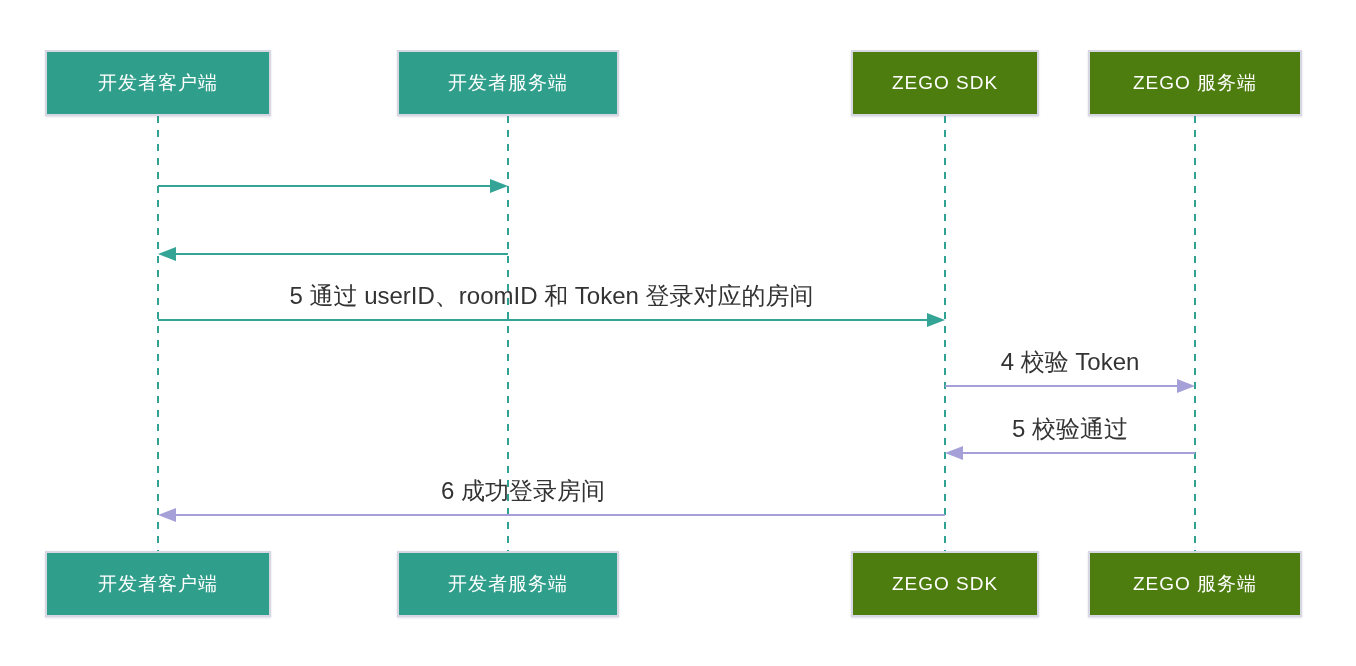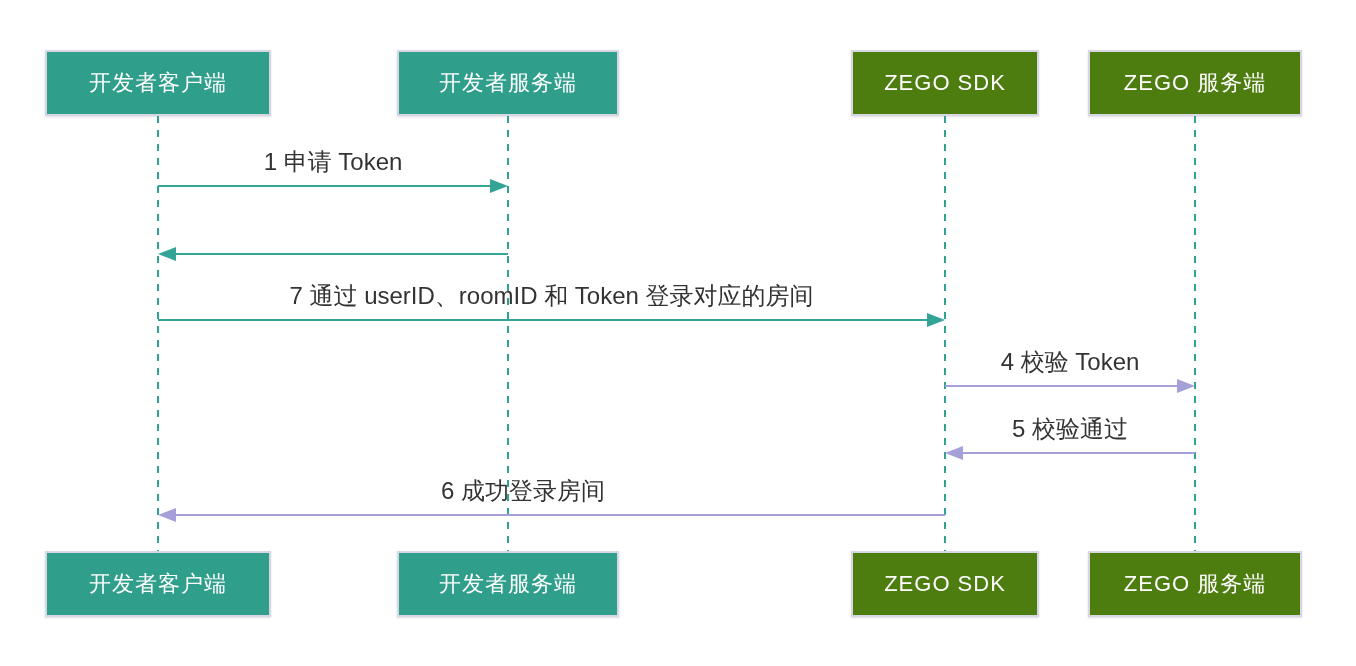--- a/index.html
+++ b/index.html
@@ -11,21 +11,21 @@
     overflow: hidden;
     font-family: "Liberation Sans", "DejaVu Sans", sans-serif;
   }
   .actor-box {
     position: absolute;
     box-sizing: border-box;
     display: flex;
     align-items: center;
     justify-content: center;
     color: #ffffff;
-    font-size: 22px;
+    font-size: 19px;
     letter-spacing: 1px;
     border: 2px solid #d7d7e3;
     box-shadow: 0 1px 2px rgba(120,120,150,0.25);
     white-space: nowrap;
   }
   .actor-box.green  { background: #2f9e8b; }
   .actor-box.purple { background: #4d7c0f; }
   .lifeline {
     position: absolute;
     width: 2px;
@@ -81,26 +81,25 @@
       <span>ZEGO SDK</span>
     </div>
     <div class="actor-box purple" style="left: 1088px; top: 50px; width: 214px; height: 66px;">
       <span>ZEGO 服务端</span>
     </div>
     <div class="actor-box purple" style="left: 1088px; top: 551px; width: 214px; height: 66px;">
       <span>ZEGO 服务端</span>
     </div>
     <div class="msg-line" style="left: 158px; top: 185px; width: 334px; background: rgb(51, 164, 149);"></div>
     <div class="msg-head" style="left: 490px; top: 179px; border-left: 18px solid rgb(51, 164, 149);"></div>
-    <div class="msg-label" style="left: 333px; top: 147px;">1 申请 Token</div>
     <div class="msg-line" style="left: 174px; top: 253px; width: 334px; background: rgb(51, 164, 149);"></div>
     <div class="msg-head" style="left: 158px; top: 247px; border-right: 18px solid rgb(51, 164, 149);"></div>
     <div class="msg-line" style="left: 158px; top: 319px; width: 771px; background: rgb(51, 164, 149);"></div>
     <div class="msg-head" style="left: 927px; top: 313px; border-left: 18px solid rgb(51, 164, 149);"></div>
-    <div class="msg-label" style="left: 551.5px; top: 281px;">7 通过 userID、roomID 和 Token 登录对应的房间</div>
+    <div class="msg-label" style="left: 551.5px; top: 281px;">5 通过 userID、roomID 和 Token 登录对应的房间</div>
     <div class="msg-line" style="left: 945px; top: 385px; width: 234px; background: rgb(165, 160, 216);"></div>
     <div class="msg-head" style="left: 1177px; top: 379px; border-left: 18px solid rgb(165, 160, 216);"></div>
     <div class="msg-label" style="left: 1070px; top: 347px; text-align: right;">4 校验 Token</div>
     <div class="msg-line" style="left: 961px; top: 452px; width: 234px; background: rgb(165, 160, 216);"></div>
     <div class="msg-head" style="left: 945px; top: 446px; border-right: 18px solid rgb(165, 160, 216);"></div>
     <div class="msg-label" style="left: 1070px; top: 414px;">5 校验通过</div>
     <div class="msg-line" style="left: 174px; top: 514px; width: 771px; background: rgb(165, 160, 216);"></div>
     <div class="msg-head" style="left: 158px; top: 508px; border-right: 18px solid rgb(165, 160, 216);"></div>
     <div class="msg-label" style="left: 523px; top: 476px;">6 成功登录房间</div>
   </div>

